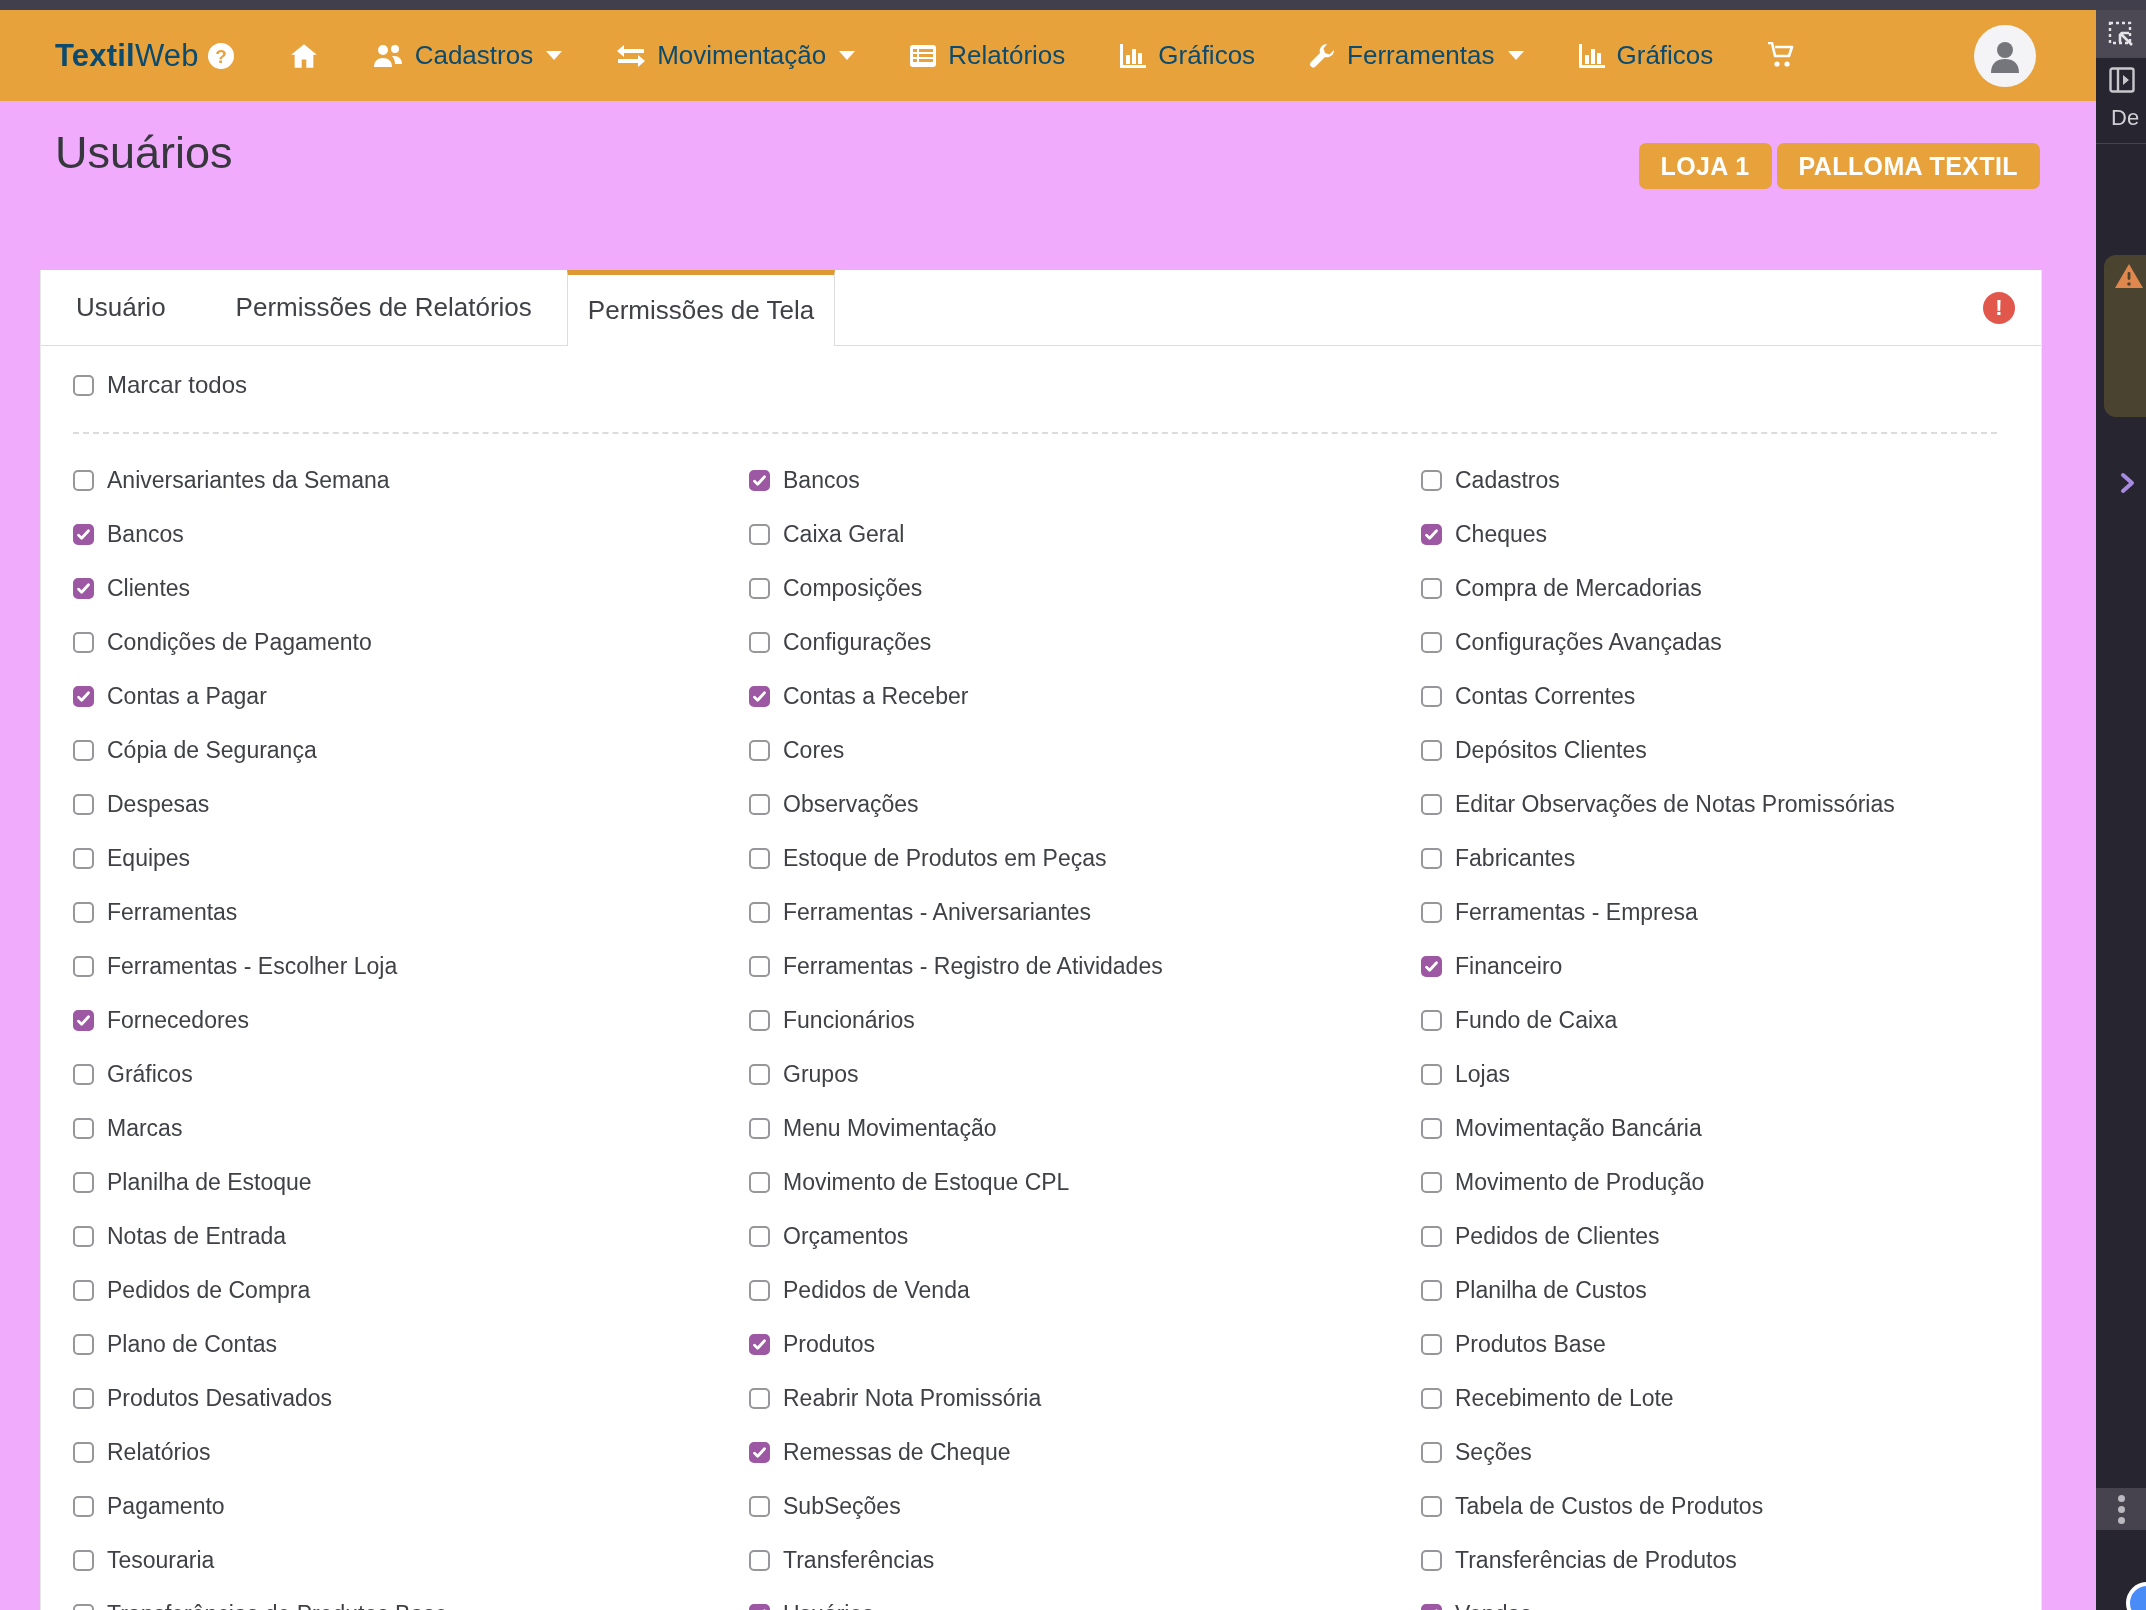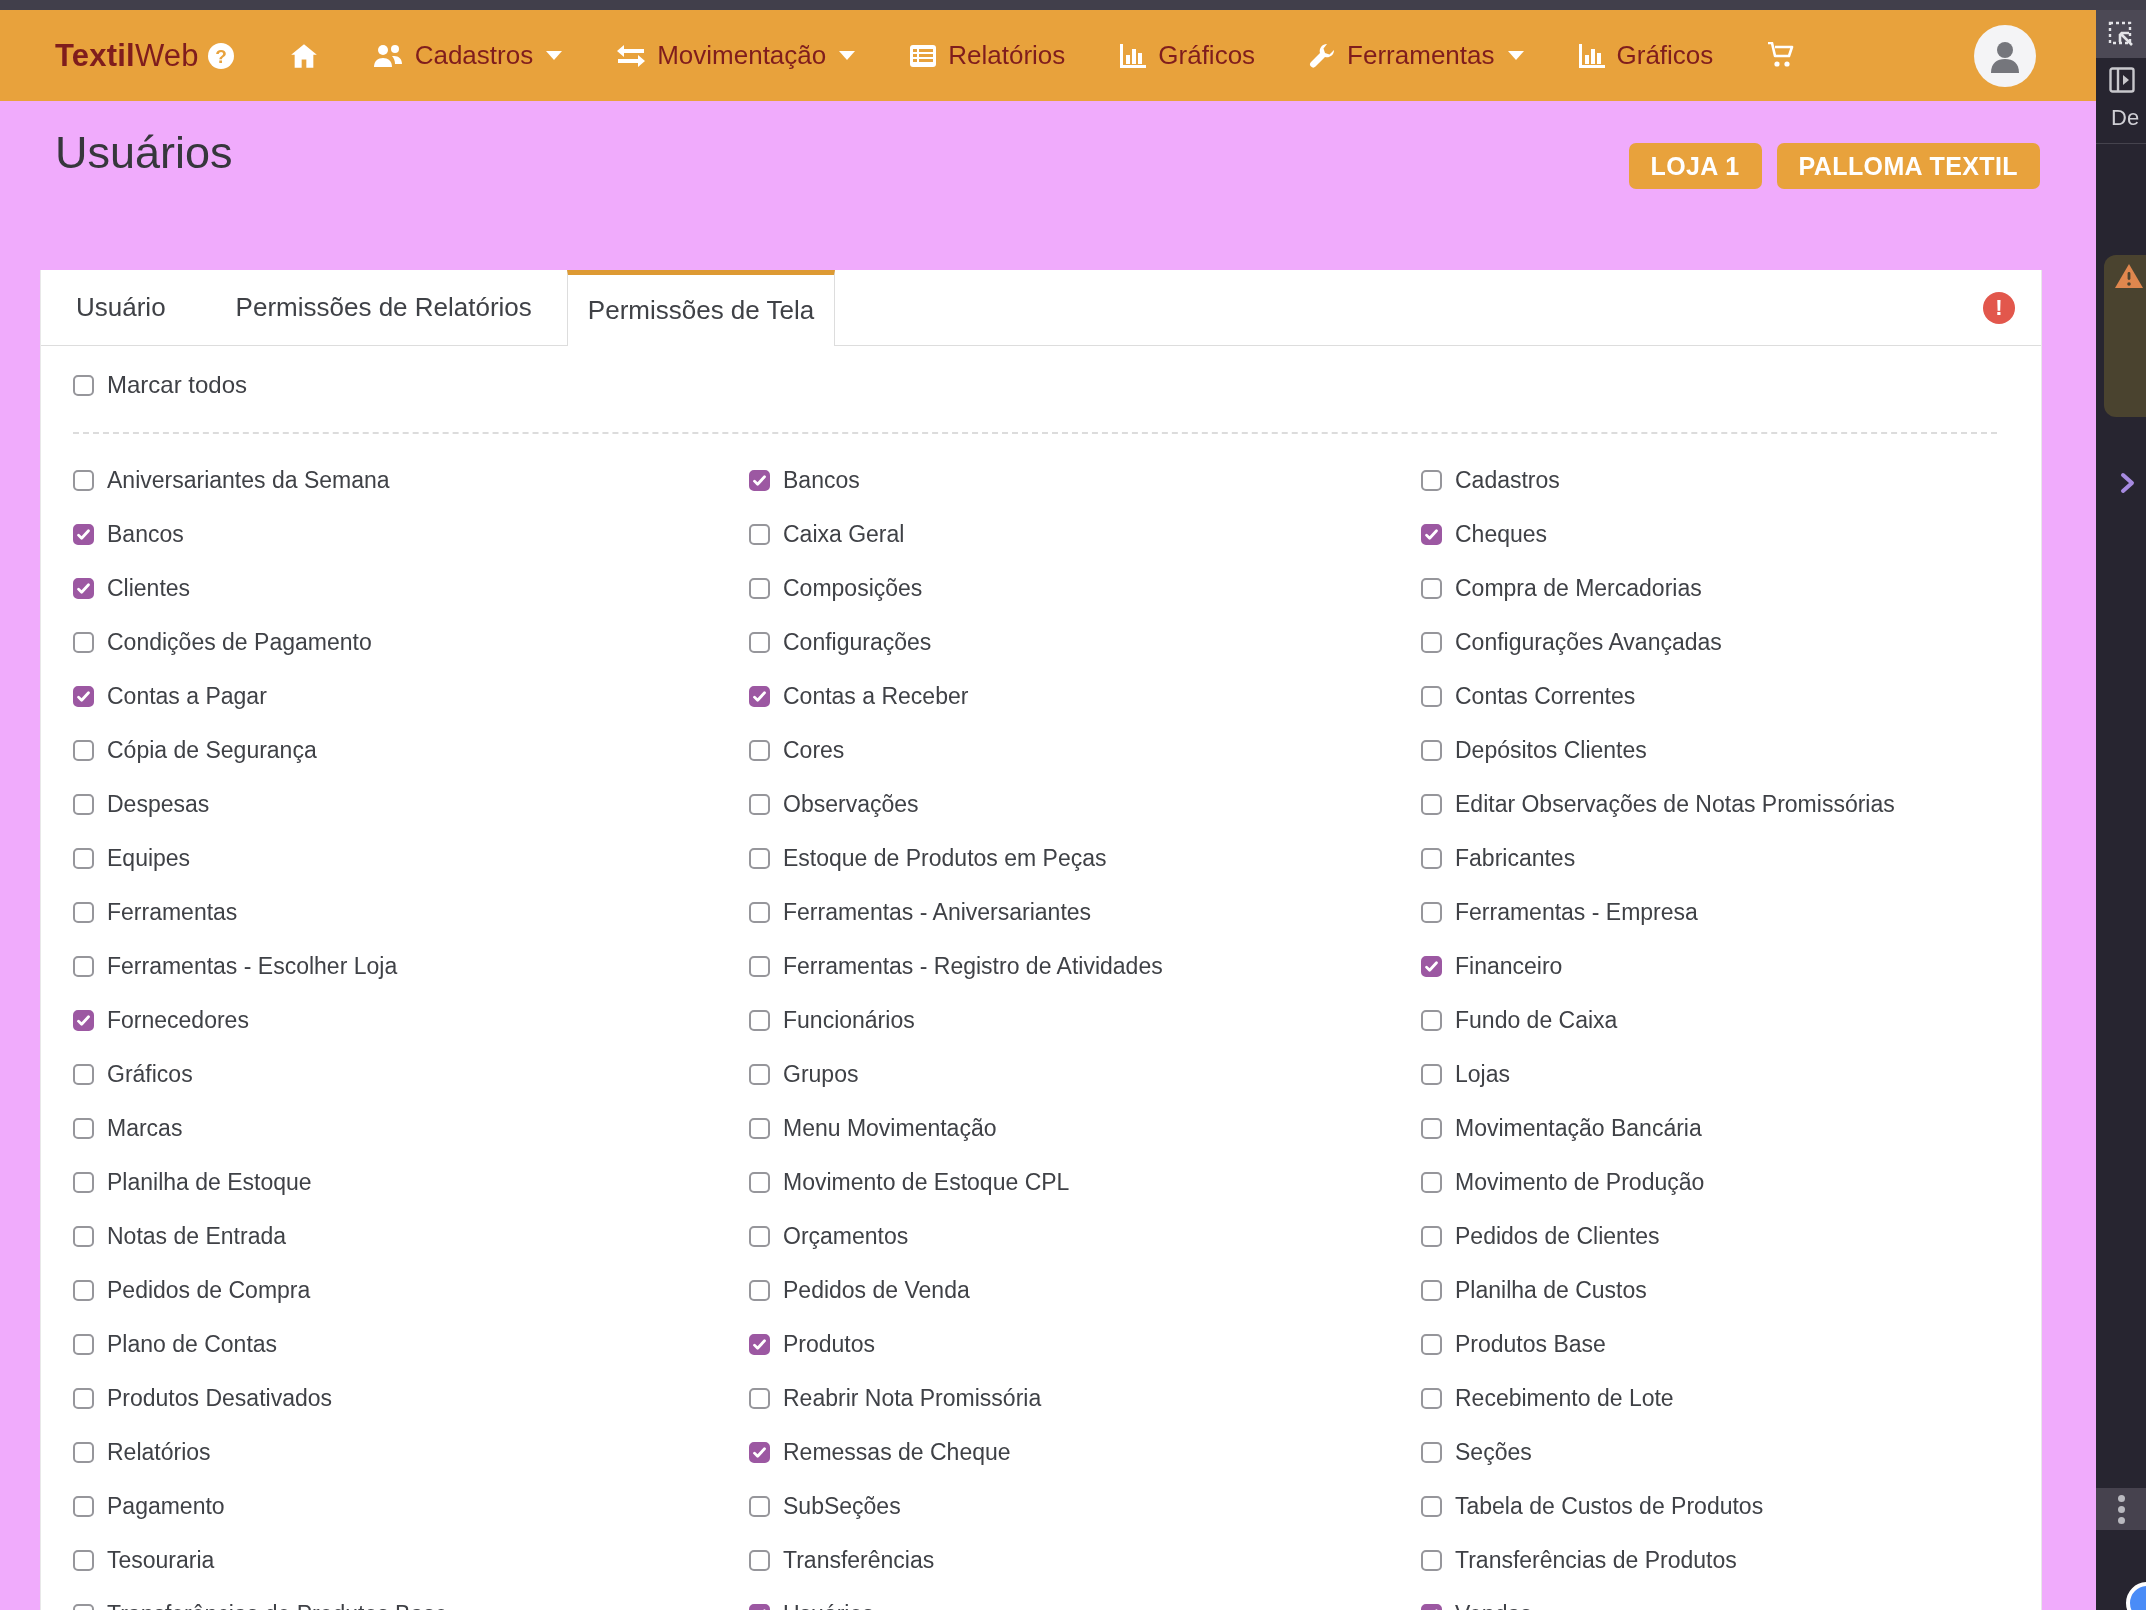--- a/index.html
+++ b/index.html
@@ -4,38 +4,38 @@
 <style>
   * { margin:0; padding:0; box-sizing:border-box; }
   html,body { width:2146px; height:1610px; overflow:hidden; }
   body { font-family:"Liberation Sans", sans-serif; background:#edf0f4; position:relative; }
 
   
   .top-strip { position:absolute; left:0; top:0; width:2146px; height:10px; background:#413f4b; z-index:5; }
 
   
   .navbar { position:absolute; left:0; top:10px; width:2096px; height:91px; background:#e8a23c;
-            display:flex; align-items:center; padding-left:55px; color:#7f1d1d; }
+            display:flex; align-items:center; padding-left:55px; color:#0c4a6e; }
   .brand { display:flex; align-items:center; gap:9px; cursor:pointer; }
   .brand-text { font-size:31px; letter-spacing:.2px; }
   .brand-text b { font-weight:700; }
   .brand-text span { font-weight:300; }
   .qmark { width:26px; height:26px; border-radius:50%; background:#fff; display:flex; align-items:center; justify-content:center; }
   .qmark svg text { font:bold 19px "Liberation Sans",sans-serif; fill:#e8a23c; }
   .nav-items { display:flex; align-items:center; gap:54px; margin-left:56px; }
   .nav-item { display:flex; align-items:center; gap:11px; font-size:26px; font-weight:500; cursor:pointer; white-space:nowrap; }
   .nav-item svg { display:block; }
   .caret { width:0; height:0; border-left:8px solid transparent; border-right:8px solid transparent; border-top:9px solid #fff; margin-left:2px; }
   .nav-right { margin-left:auto; margin-right:60px; display:flex; align-items:center; }
   .avatar { width:62px; height:62px; border-radius:50%; background:#f4f4f6; display:flex; align-items:center; justify-content:center; cursor:pointer; }
 
   
   .page { position:absolute; left:0; top:101px; width:2096px; height:1509px; background:#f0abfc; }
   .page-title { position:absolute; left:55px; top:26px; font-size:45px; color:#36373c; font-weight:500; }
-  .badges { position:absolute; right:56px; top:42px; display:flex; gap:15px; }
+  .badges { position:absolute; right:56px; top:42px; display:flex; gap:5px; }
   .badge { background:#e8a23c; color:#fff; font-size:25px; font-weight:700; letter-spacing:.4px;
            height:46px; display:flex; align-items:center; padding:0 22px; border-radius:7px; cursor:pointer; }
 
   
   .card { position:absolute; left:40px; top:169px; width:2002px; height:1345px; background:#fff;
           border:1px solid #e8e8e8; border-top:none; }
   .tabs { display:flex; align-items:stretch; height:76px; border-bottom:1px solid #ddd; position:relative; }
   .tab { font-size:26px; color:#3f4146; display:flex; align-items:center; padding:0 35px; cursor:pointer; }
   .tab.active { border-left:1px solid #ddd; border-right:1px solid #ddd; border-top:5px solid #dd9a33;
                 background:#fff; margin-bottom:-1px; padding:0 20px; }

